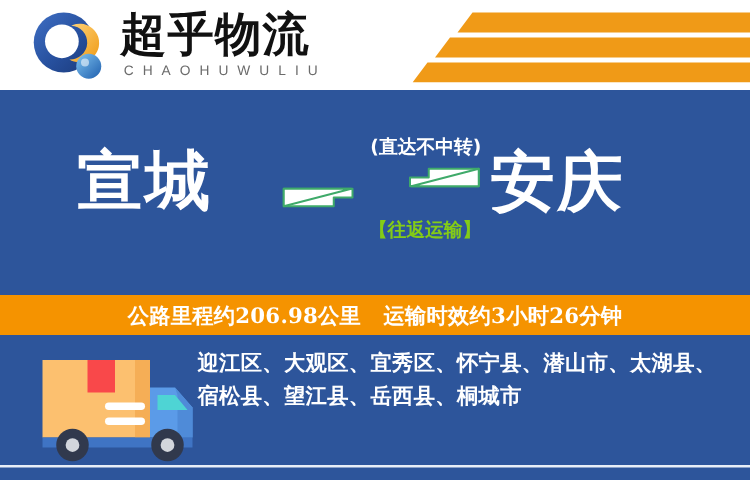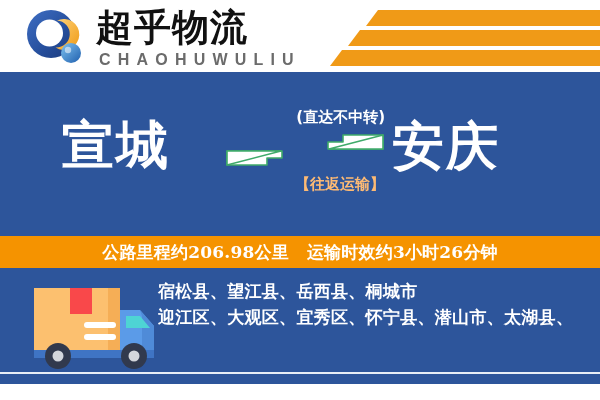--- a/index.html
+++ b/index.html
@@ -23,21 +23,21 @@
   .brand-block{
     position:absolute;left:96px;top:6px;width:180px;height:62px;
   }
   .brand-cn{
     font-family:"DejaVu Sans","Liberation Sans",sans-serif;
     font-size:37px;line-height:44px;font-weight:bold;color:#111111;
     letter-spacing:1px;white-space:nowrap;
   }
   .brand-en{
     font-family:"Liberation Sans",sans-serif;
-    font-size:16px;font-weight:bold;color:#6b6b6b;
+    font-size:11px;font-weight:normal;color:#6b6b6b;
     letter-spacing:7.2px;white-space:nowrap;margin-top:1px;padding-left:3px;
   }
   .stripes{
     position:absolute;left:330px;top:6px;width:270px;height:60px;
   }
 
   
   .top-rule{
     position:absolute;left:0;top:72px;width:600px;height:8px;background:#2d559b;
   }
@@ -63,21 +63,21 @@
   .mid-top{
     font-family:"DejaVu Sans","Liberation Sans",sans-serif;
     font-size:15px;font-weight:bold;color:#ffffff;white-space:nowrap;
     letter-spacing:0px;margin-top:10px;
   }
   .mid-arrow{
     margin-top:6px;height:34px;
   }
   .mid-bottom{
     font-family:Liberation Serif, serif;
-    font-size:15px;font-weight:bold;color:#fdba74;white-space:nowrap;
+    font-size:15px;font-weight:bold;color:#84cc16;white-space:nowrap;
     margin-top:8px;
   }
 
   
   .info-bar{
     position:absolute;left:0;top:236px;width:600px;height:32px;
     background:#f59300;
     display:flex;align-items:center;justify-content:center;
   }
   .info-text{
@@ -205,20 +205,20 @@
         <rect x="62" y="58" width="32" height="6" rx="3" fill="#ffffff"></rect>
 
         <circle cx="36" cy="80" r="13" fill="#31394d"></circle>
         <circle cx="36" cy="80" r="5.5" fill="#d3d6dc"></circle>
         <circle cx="112" cy="80" r="13" fill="#31394d"></circle>
         <circle cx="112" cy="80" r="5.5" fill="#d3d6dc"></circle>
       </svg>
     </div>
 
     <div class="area-list">
+      <div class="area-line">迎江区、大观区、宜秀区、怀宁县、潜山市、太湖县、</div>
       <div class="area-line">宿松县、望江县、岳西县、桐城市</div>
-      <div class="area-line">迎江区、大观区、宜秀区、怀宁县、潜山市、太湖县、</div>
     </div>
 
     <div class="bottom-rule"></div>
   </div>
 
 </div>
 
 </body></html>

